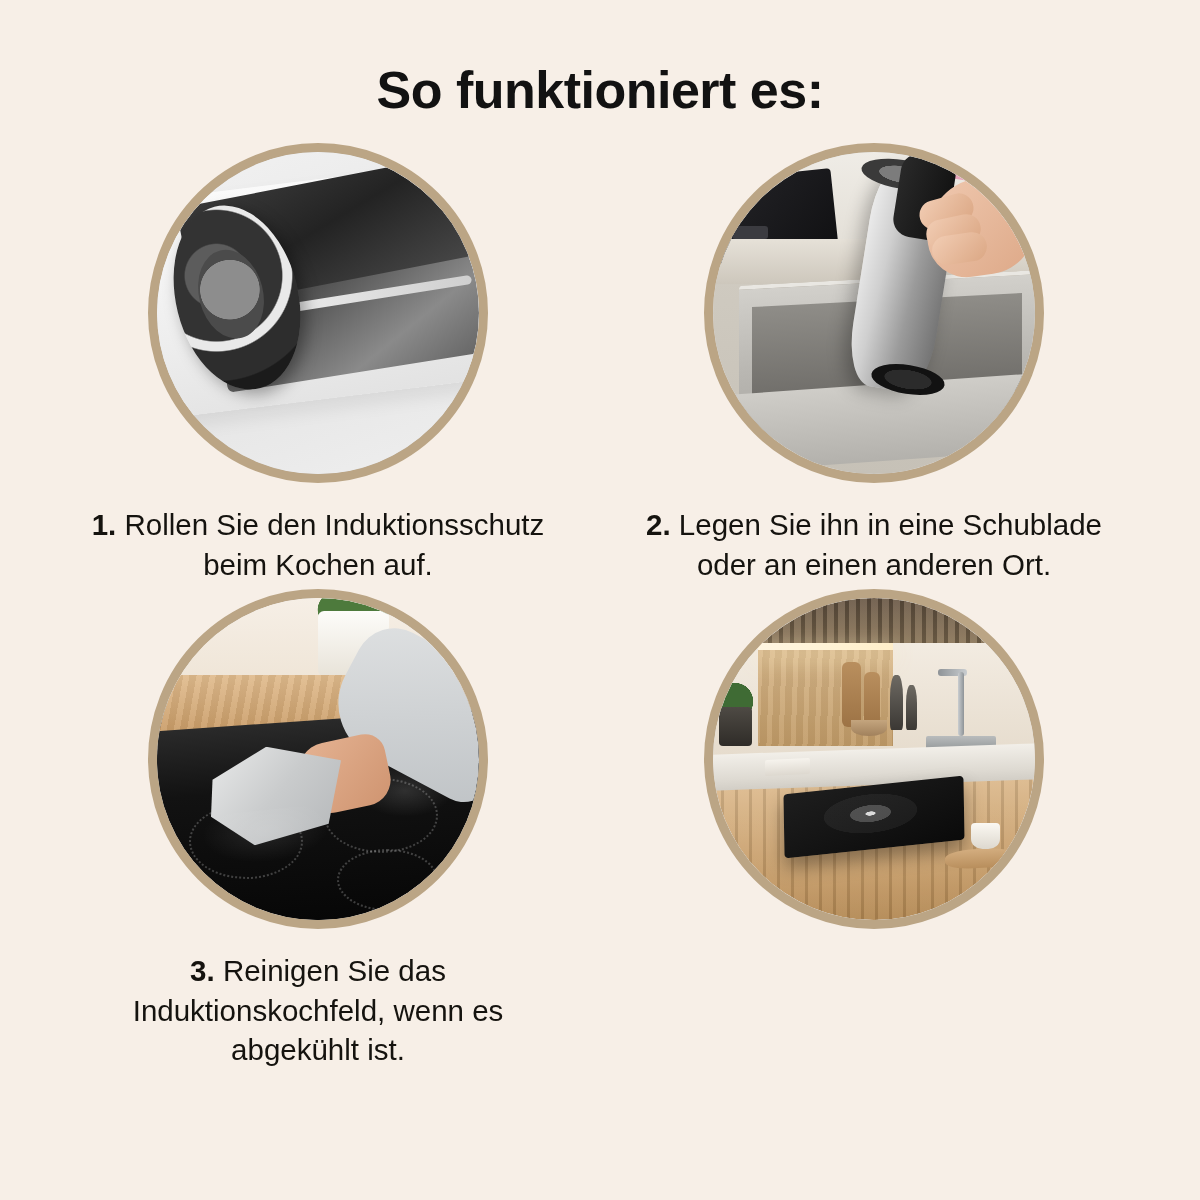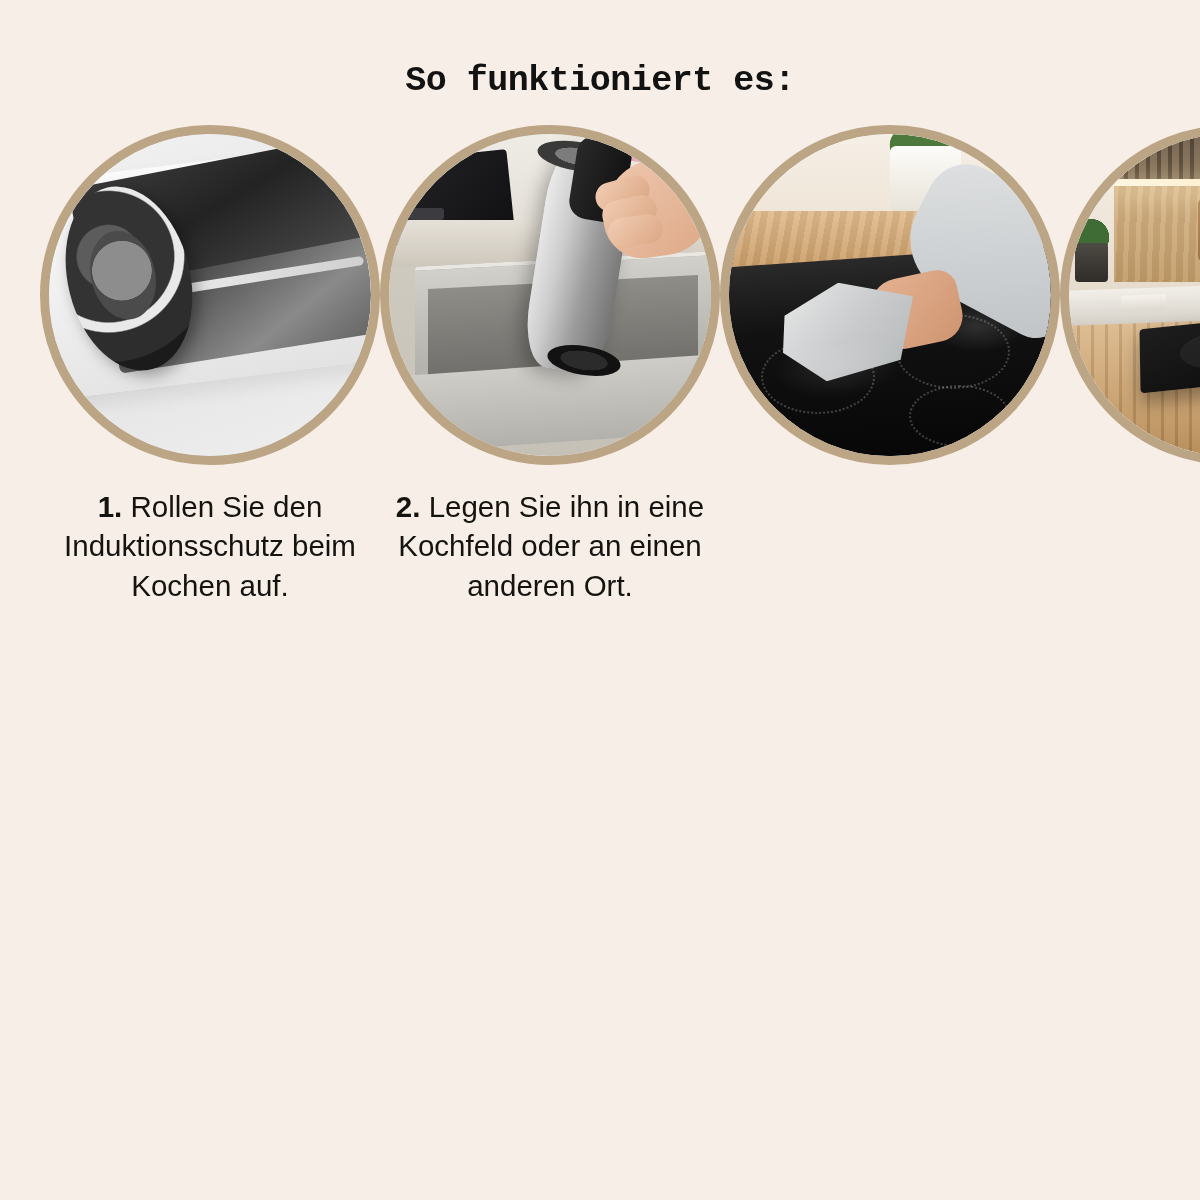--- a/index.html
+++ b/index.html
@@ -17,32 +17,31 @@
   .page {
     position: relative;
     width: 1200px;
     height: 1200px;
     box-sizing: border-box;
     background: #f7efe7;
   }
 
   .headline {
     text-align: center;
-    font-size: 35px;
+    font-size: 52px;
     font-weight: 700;
     letter-spacing: -0.5px;
     color: #121212;
     padding-top: 62px;
     line-height: 1.1;
-    font-family: Liberation Mono, monospace;
   }
 
   .grid {
     display: grid;
-    grid-template-columns: 1fr 1fr 1fr 1fr;
+    grid-template-columns: 1fr 1fr;
     grid-template-rows: auto auto;
     column-gap: 0px;
     row-gap: 4px;
     padding: 24px 48px 0 40px;
     box-sizing: border-box;
   }
 
   .step {
     display: flex;
     flex-direction: column;
@@ -465,21 +464,21 @@
             <div class="darkroll"></div>
             <div class="hand"></div>
             <div class="finger f1"></div>
             <div class="finger f2"></div>
             <div class="finger f3"></div>
           </div>
         </div>
       </div>
       <div class="caption">
         <b>2.</b>
-        <span>Legen Sie ihn in eine Kochfeld oder an einen anderen Ort.</span>
+        <span>Legen Sie ihn in eine Schublade oder an einen anderen Ort.</span>
       </div>
     </div>
 
     <div class="step">
       <div class="circle-wrap">
         <div class="circle-inner">
           <div class="sc3">
             <div class="wall3"></div>
             <div class="plant"></div>
             <div class="plant-pot"></div>
@@ -488,20 +487,24 @@
             <div class="zone z1"></div>
             <div class="zone z2"></div>
             <div class="zone z3"></div>
             <div class="pot-reflect"></div>
             <div class="sleeve"></div>
             <div class="handskin"></div>
             <div class="cloth"></div>
             <div class="cloth-shadow"></div>
           </div>
         </div>
+      </div>
+      <div class="caption">
+        <b>3.</b>
+        <span>Reinigen Sie das Induktionskochfeld, wenn es abgekühlt ist.</span>
       </div>
     </div>
 
     <div class="step">
       <div class="circle-wrap">
         <div class="circle-inner">
           <div class="sc4">
             <div class="backwall"></div>
             <div class="top-shelf"></div>
             <div class="woodpanel"></div>

